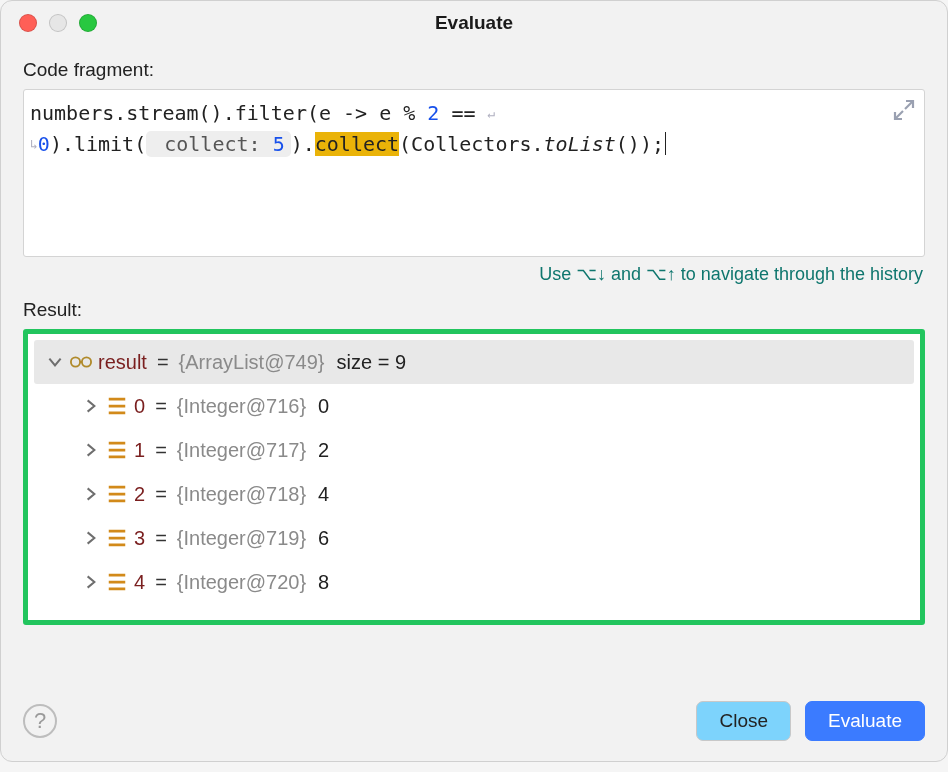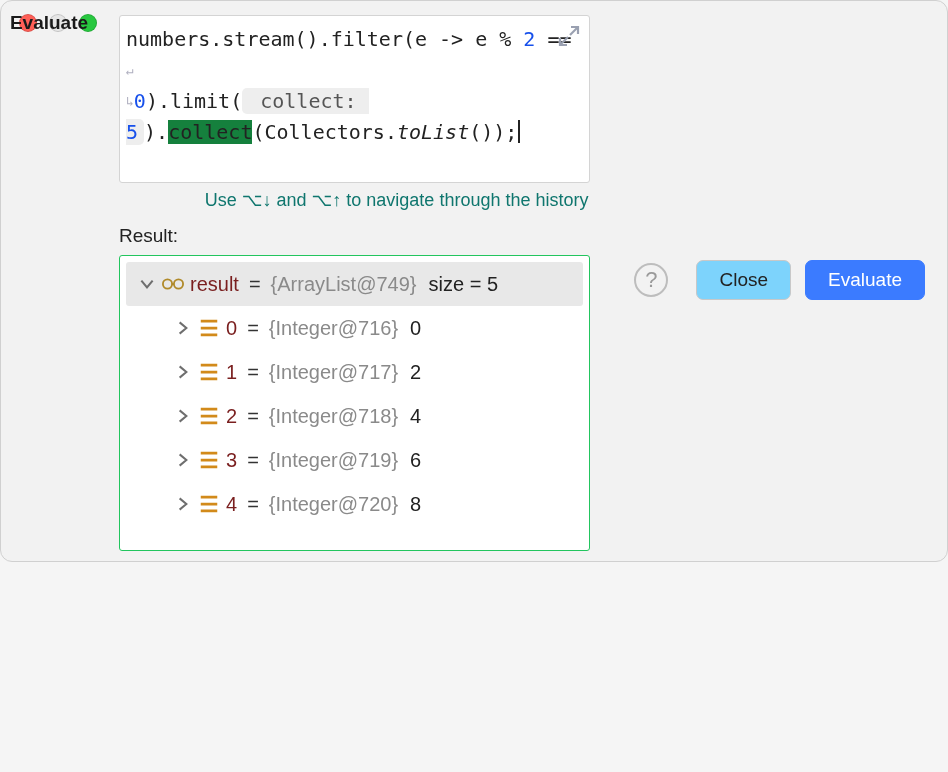--- a/index.html
+++ b/index.html
@@ -7,26 +7,26 @@
     margin: 0;
     padding: 0;
     font-family: -apple-system, BlinkMacSystemFont, "Segoe UI", Helvetica, Arial, sans-serif;
     background: #f5f5f5;
     width: 948px;
     height: 772px;
     overflow: hidden;
   }
   .dialog {
     width: 948px;
-    height: 562px;
+    height: 762px;
     background: #f2f2f2;
     border: 1px solid #d0d0d0;
     border-radius: 12px;
     display: flex;
-    flex-direction: row;
+    flex-direction: column;
     position: relative;
   }
   .titlebar {
     display: flex;
     align-items: center;
     height: 44px;
     position: relative;
   }
   .traffic {
     display: flex;
@@ -74,21 +74,21 @@
     color: #222;
     white-space: pre-wrap;
   }
   .code-box .num { color: #1750eb; }
   .code-box .hint-pill {
     background: #eeeeee;
     border-radius: 5px;
     padding: 1px 6px;
     color: #555;
   }
-  .code-box .hl { background: #15803d; }
+  .code-box .hl { background: #eab308; }
   .code-box .italic { font-style: italic; }
   .code-box .cursor {
     display: inline-block;
     width: 1.5px; height: 1.15em;
     background: #222;
     vertical-align: -0.2em;
     margin-left: 1px;
   }
   .wrap-glyph { color: #b0b0c0; font-size: 13px; vertical-align: middle; }
   .expand-icon {
@@ -98,23 +98,23 @@
     color: #9aa0b1;
   }
   .hint-line {
     text-align: right;
     font-size: 18px;
     color: #0f766e;
     padding: 6px 2px 14px 0;
   }
   .result-box {
     background: #ffffff;
-    border: 1px solid #22c55e;
+    border: 5px solid #22c55e;
     border-radius: 3px;
-    padding: 6px 6px 24px 6px;
+    padding: 6px 6px 16px 6px;
     font-size: 20px;
   }
   .tree-row {
     display: flex;
     align-items: center;
     height: 44px;
     border-radius: 3px;
     padding-left: 12px;
     gap: 6px;
   }
@@ -175,20 +175,21 @@
   <div class="titlebar">
     <div class="traffic">
       <div class="tl red"></div>
       <div class="tl yellow"></div>
       <div class="tl green"></div>
     </div>
     <div class="title">Evaluate</div>
   </div>
 
   <div class="content">
+    <div class="label">Code fragment:</div>
 
     <div class="code-box"><span>numbers.stream().filter(e -&gt; e % </span><span class="num">2</span><span> == </span><span class="wrap-glyph">↵</span>
 <span class="wrap-glyph">↳</span><span class="num">0</span><span>).limit(</span><span class="hint-pill"><span> collect: </span><span class="num">5</span></span><span>).</span><span class="hl">collect</span><span>(Collectors.</span><span class="italic">toList</span><span>());</span><span class="cursor"></span>
       <svg class="expand-icon" viewBox="0 0 24 24" fill="none" stroke="currentColor" stroke-width="2.2">
         <path d="M14 3 L21 3 L21 10"></path>
           <path d="M21 3 L13 11"></path>
         <path d="M10 21 L3 21 L3 14"></path>
           <path d="M3 21 L11 13"></path>
       </svg>
     </div>
@@ -203,21 +204,21 @@
             <path d="M3 5 L8 11 L13 5" fill="none" stroke="currentColor" stroke-width="1.8"></path>
           </svg>
         <svg class="ico" viewBox="0 0 24 14" fill="none" stroke="#b08a2a" stroke-width="2">
           <circle cx="6" cy="7" r="5"></circle>
             <circle cx="18" cy="7" r="5"></circle>
             <path d="M11 7 L13 7"></path>
         </svg>
         <span class="varname">result</span>
         <span class="eq">=</span>
         <span class="objref">{ArrayList@749}</span>
-        <span class="valtext">size = 5</span>
+        <span class="valtext">size = 9</span>
       </div>
 
       <div class="tree-row child">
         <svg class="chev" viewBox="0 0 16 16">
             <path d="M5 3 L11 8 L5 13" fill="none" stroke="currentColor" stroke-width="1.8"></path>
           </svg>
         <svg class="ico" viewBox="0 0 16 16" fill="none" stroke="#d28a1a" stroke-width="2">
             <path d="M2 3 H14 M2 8 H14 M2 13 H14"></path>
           </svg>
         <span class="varname">0</span>

